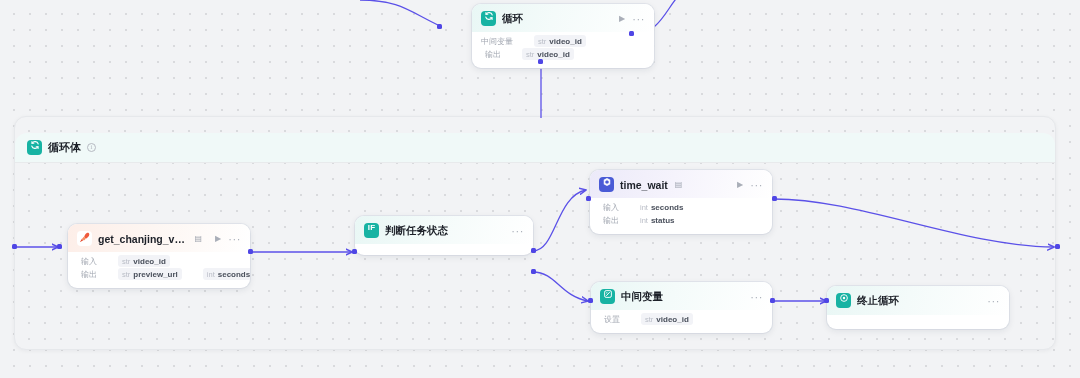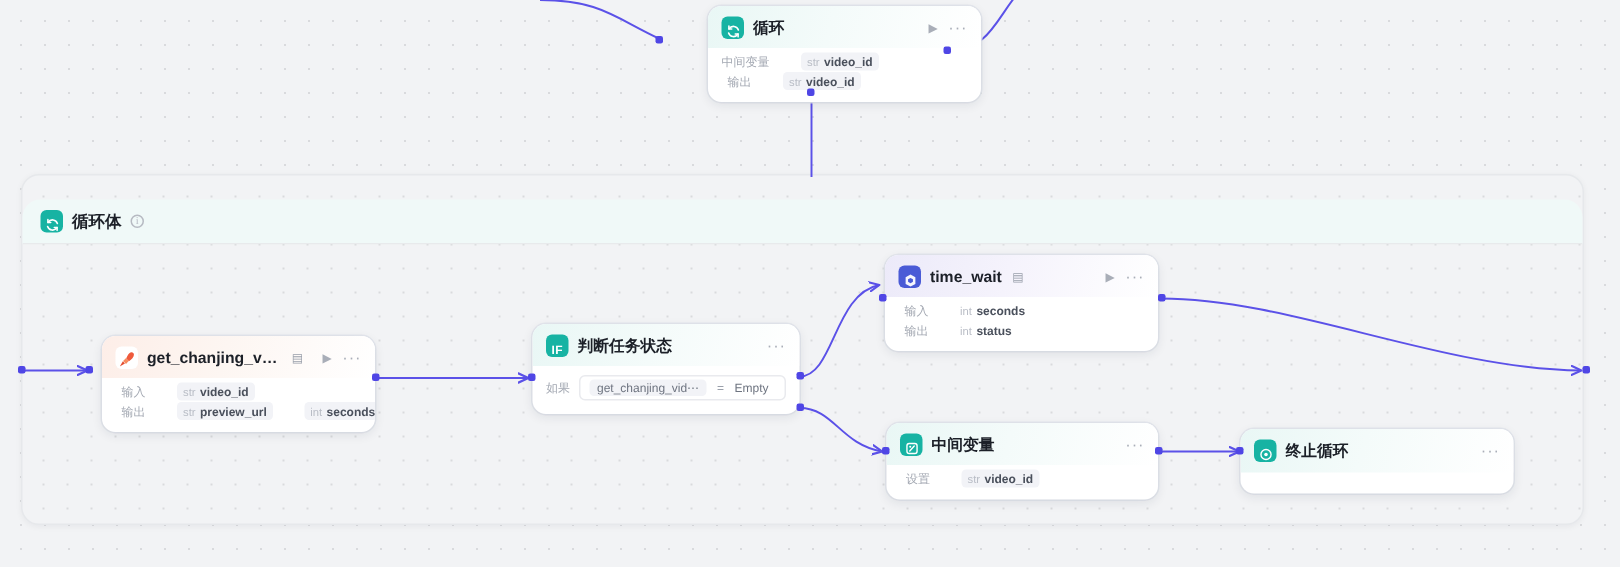--- a/index.html
+++ b/index.html
@@ -60,21 +60,21 @@
   .node-head {
     display: flex; align-items: center; gap: 6px;
     padding: 7px 9px 6px 9px;
   }
   .node.tint-teal .node-head { background: linear-gradient(105deg,#e9f7f5 0%, #f4fbfa 45%, #ffffff 100%); }
   .node.tint-indigo .node-head { background: linear-gradient(105deg,#eceaf9 0%, #f5f3fc 45%, #ffffff 100%); }
   .node.tint-orange .node-head { background: linear-gradient(105deg,#fdeee8 0%, #fdf6f2 45%, #ffffff 100%); }
 
   .node-icon {
     width: 15px; height: 15px; border-radius: 4px;
-    display: flex; align-items: flex-end; justify-content: center;
+    display: flex; align-items: flex-start; justify-content: center;
     flex: 0 0 auto;
   }
   .ic-teal { background: #17b3a3; }
   .ic-indigo { background: #4a5bd6; }
   .ic-orange { background: linear-gradient(135deg,#fff 0%, #fff 100%); }
   .ic-label { font-size: 8px; font-weight: bold; color: #fff; letter-spacing: .2px; }
 
   .node-title {
     font-size: 10.5px; font-weight: bold; color: #1c2028;
     white-space: nowrap; overflow: hidden; text-overflow: ellipsis;
@@ -262,28 +262,20 @@
   <div class="node tint-teal" style="left:355px; top:216px; width:178px;">
     <div class="node-head">
       <span class="node-icon ic-teal">
         <span class="ic-label">IF</span>
       </span>
       <span class="node-title">判断任务状态</span>
       <span class="head-spacer"></span>
       <span class="dots-btn">···</span>
     </div>
     <div class="node-body" style="padding-bottom:9px;">
-      <div class="cond-row">
-        <span class="cond-label">如果</span>
-        <span class="cond-box">
-          <span class="cond-field">get_chanjing_vid⋯</span>
-          <span class="cond-op">=</span>
-          <span class="cond-val">Empty</span>
-        </span>
-      </div>
     </div>
   </div>
 
   <div class="node tint-indigo" style="left:590px; top:170px; width:182px;">
     <div class="node-head">
       <span class="node-icon ic-indigo">
         <svg width="10" height="10" viewBox="0 0 16 16" fill="#ffffff">
           <path d="M8 1.6 13.2 4.4v7.2L8 14.4 2.8 11.6V4.4L8 1.6Z" fill="#ffffff" opacity=".95"></path>
           <path d="M8 5.2 10.6 6.6v2.8L8 10.8 5.4 9.4V6.6L8 5.2Z" fill="#4a5bd6"></path>
         </svg>

